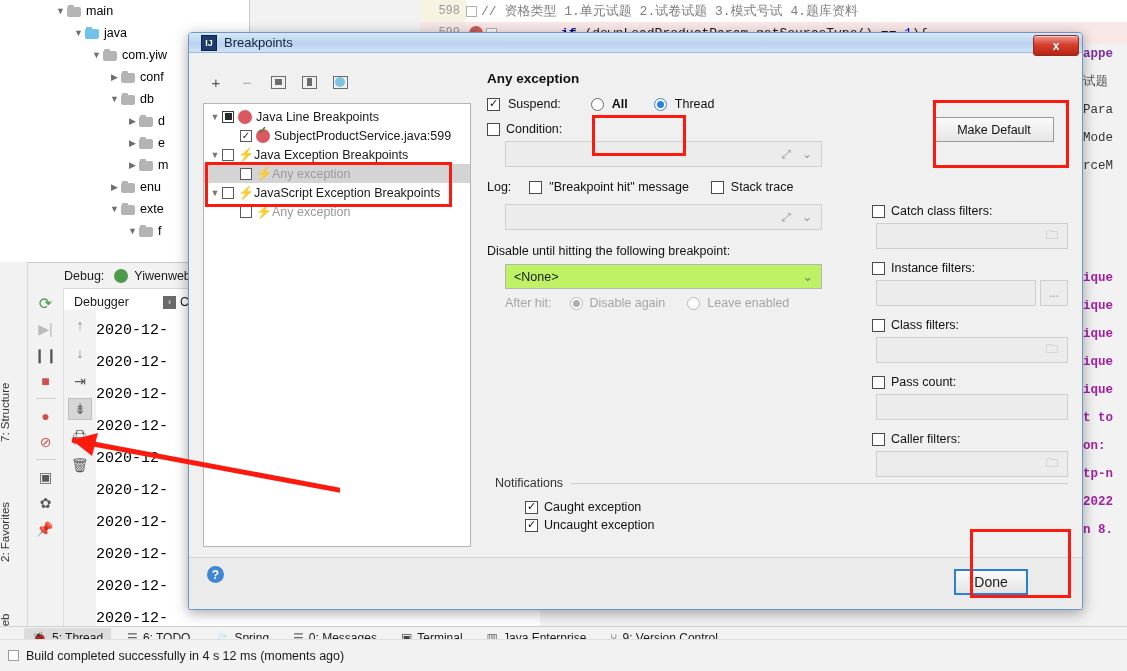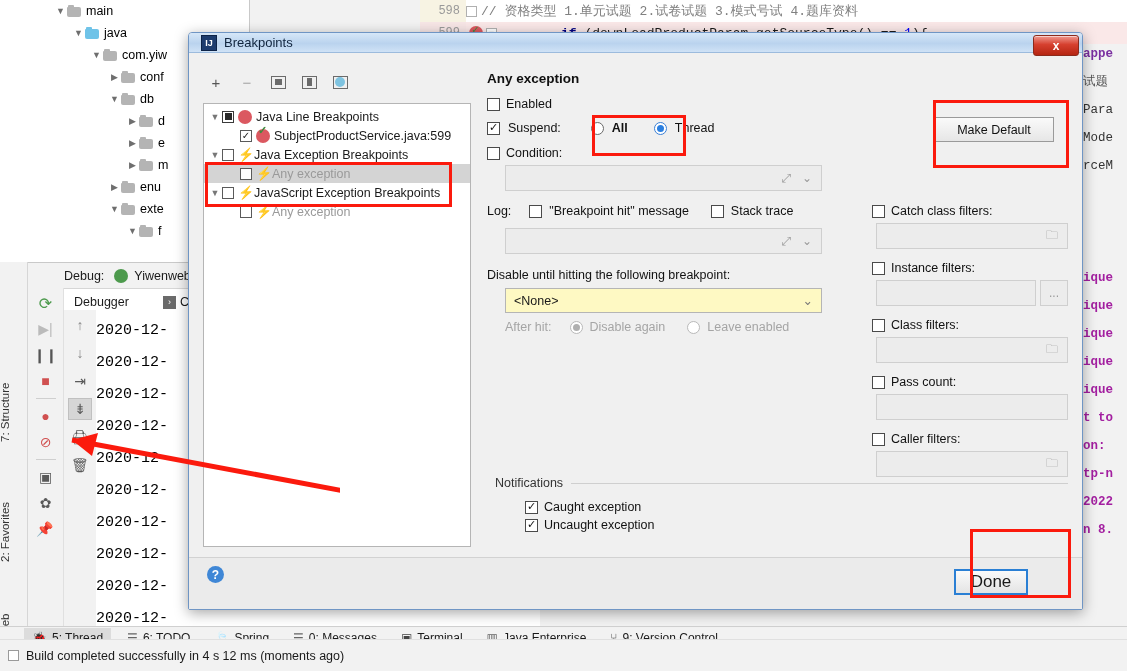--- a/index.html
+++ b/index.html
@@ -195,42 +195,42 @@
   .radio.on:after{content:"";width:7px;height:7px;border-radius:50%;background:#2b7fe0;}
   .radio.dis { border-color:#b9b9b9; }
   .radio.dis.on:after{ background:#b0b0b0; }
   .lbl { font-size:12.5px; color:#111; }
   .lbl.dim { color:#a5a5a5; }
   .field {
     background:#ececec; border:1px solid #cfcfcf; height:26px; position:relative;
   }
   .fld-ico { position:absolute; top:50%; transform:translateY(-50%); color:#9a9a9a; font-size:12px; }
   .combo {
-    background:#fef9c3; border:1px solid #b5b5b5; height:25px; display:flex; align-items:center;
+    background:#bef264; border:1px solid #b5b5b5; height:25px; display:flex; align-items:center;
     padding:0 8px; font-size:12.5px; position:relative;
   }
   .combo .cv { flex:1; }
   .btn {
     background:linear-gradient(#fafafa,#e6e6e6); border:1px solid #9a9a9a;
     height:25px; display:inline-flex; align-items:center; justify-content:center;
     font-size:12.5px; padding:0 14px; color:#111;
   }
   .redbox { position:absolute; border:3px solid #fb1a0d; }
   .notif-head { display:flex; align-items:center; gap:8px; font-size:12.5px; color:#333; }
   .notif-line { flex:1; height:1px; background:#cfcfcf; }
   #dlg-footer { position:absolute; left:0; right:0; bottom:0; height:52px; background:#ebebeb; border-top:1px solid #d2d2d2; }
   #help-ico {
     position:absolute; left:18px; top:8px; width:17px;height:17px;border-radius:50%;
     background:#3f87d6; color:#fff; font-size:12px; font-weight:bold;
     display:flex;align-items:center;justify-content:center;
   }
   #done-btn {
     position:absolute; right:54px; top:11px; width:74px; height:26px;
     background:linear-gradient(#fafafa,#e4e4e4); border:2px solid #2a7fd4;
-    display:flex;align-items:center;justify-content:center; font-size:17px;
+    display:flex;align-items:center;justify-content:center; font-size:14px;
   }
   .arrow-annot { position:absolute; pointer-events:none; }
 </style>
 </head>
 <body>
 
 <div id="ide">
 
   <div id="project-tree">
     <div class="ptrow" style="padding-left:54px;">
@@ -518,24 +518,20 @@
           <span class="ico-bolt pale">⚡</span>
           <span class="tlabel dim">Any exception</span>
         </div>
       </div>
     </div>
 
     <div id="right-pane">
 
       <div class="sec-title" style="margin-bottom:11px;">Any exception</div>
 
-      <div class="row" style="margin-bottom:10px;">
-        <span class="chk"></span>
-        <span class="lbl">Enabled</span>
-      </div>
 
       <div class="row" style="margin-bottom:11px; gap:8px;">
         <span class="chk checked"></span>
         <span class="lbl">Suspend:</span>
         <span style="width:14px;"></span>
         <span class="radio"></span>
         <span class="lbl" style="font-weight:bold;">All</span>
         <span style="width:10px;"></span>
         <span class="radio on"></span>
         <span class="lbl">Thread</span>

